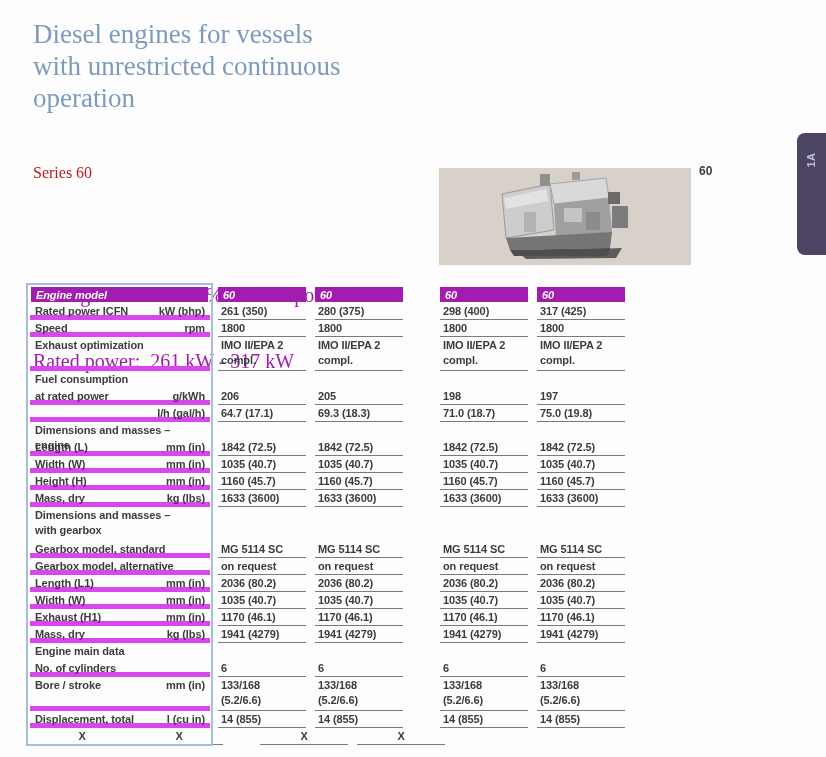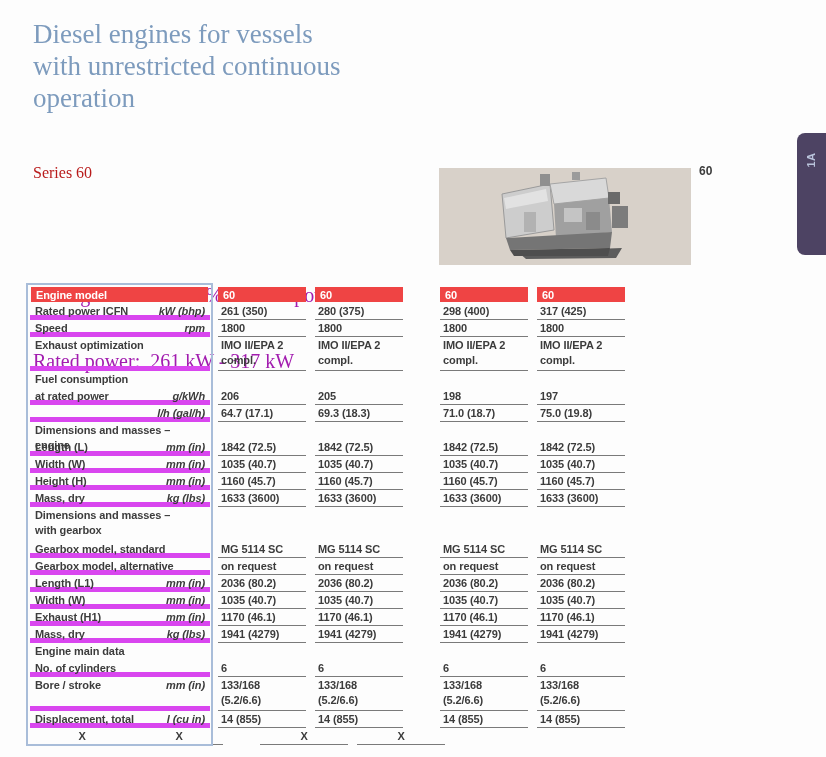--- a/index.html
+++ b/index.html
@@ -33,29 +33,29 @@
   .row { display:flex; align-items:stretch; }
   .h1 { height:17px; }
   .h2 { height:34px; }
   .hr { height:16px; }
 
   .cl { width:180px; padding:1px 5px 0 5px; display:flex; justify-content:space-between;
         line-height:15px; white-space:pre-line; }
   .cl.bb { border-bottom:5px solid #d946ef; }
   .cl .lbl { text-align:left; }
   .cl .lbl.long { font-size:10px; letter-spacing:-0.2px; }
-  .cl .unit { text-align:center;font-style:italic; }
+  .cl .unit { text-align:center; }
 
   .cv { width:88px; margin-left:9px; padding:1px 0 0 3px; line-height:15px; white-space:pre-line; }
   .cv.u { border-bottom:1px solid #7a7a7a; }
   .cv.center { text-align:center; padding-left:0; }
   .v1 { margin-left:8px; }
   .v3 { margin-left:37px; }
 
-  .hr .hcell { background:#ef4444; color:#ffffff; }
+  .hr .hcell { background:#a21caf; color:#ffffff;font-style:italic; }
   .hr .cl { display:block; width:177px; margin:0 2px 1px 1px; line-height:14px; height:15px; }
   .hr .cv { height:15px; margin-bottom:1px; padding-left:5px; line-height:14px; }
 </style>
 </head>
 <body>
 
 <div class="title">
   <div>Diesel engines for vessels</div>
   <div>with unrestricted continuous</div>
   <div>operation</div>

